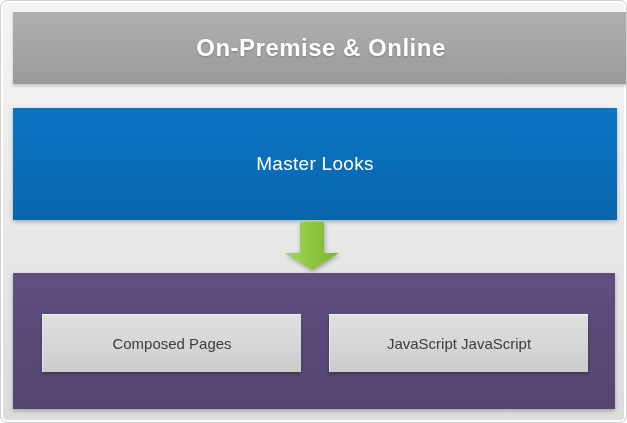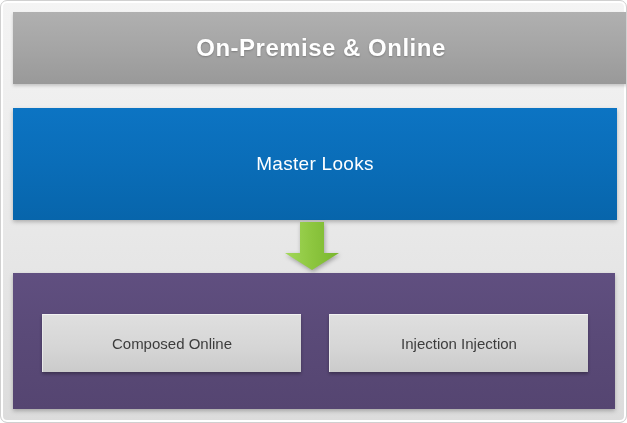--- a/index.html
+++ b/index.html
@@ -98,22 +98,22 @@
         <stop offset="0.5" stop-color="#8dc63f"></stop>
         <stop offset="1" stop-color="#79b62e"></stop>
       </linearGradient>
     </defs>
     <polygon points="19,4 43,4 43,35 58,35 31,52 4,35 19,35" fill="url(#greenGrad)" style="filter: drop-shadow(1px 2px 2px rgba(0,0,0,0.30));"></polygon>
   </svg>
 
   <div class="box purple-box">
 
     <div class="child-box child-left">
-      <span>Composed Online</span>
+      <span>Composed Pages</span>
     </div>
 
     <div class="child-box child-right">
-      <span>Injection Injection</span>
+      <span>JavaScript JavaScript</span>
     </div>
 
   </div>
 
 </div>
 
 </body></html>

